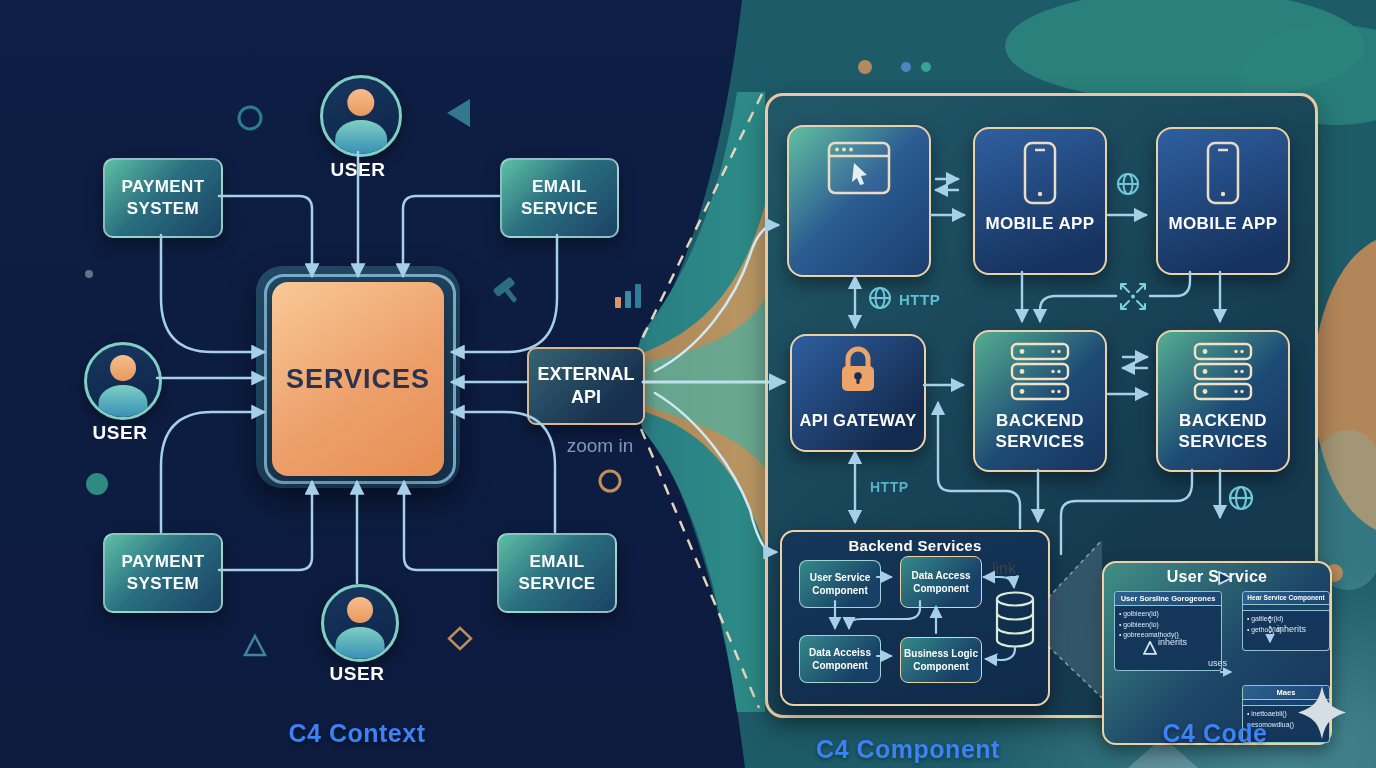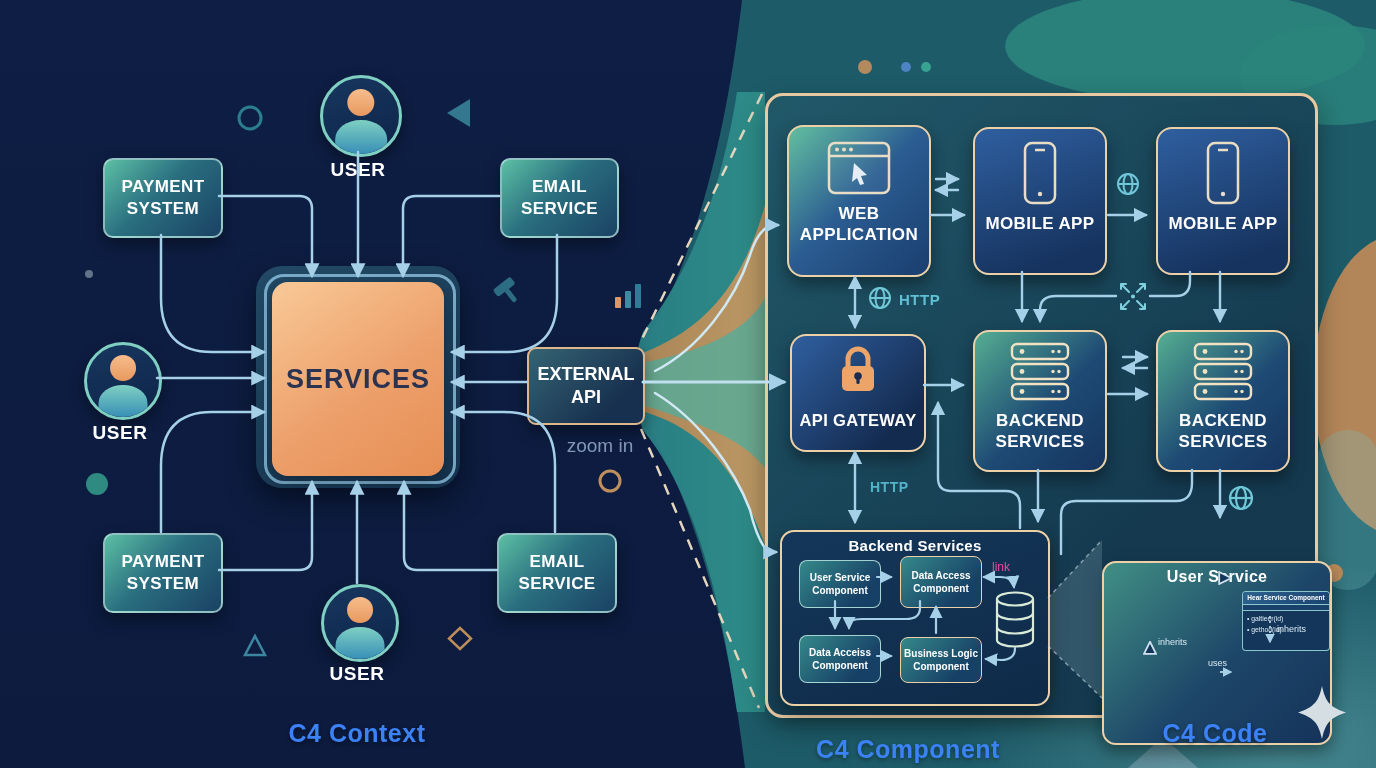--- a/index.html
+++ b/index.html
@@ -64,21 +64,21 @@
   .uspanel .ttl{color:#fff;font-weight:bold;font-size:16px;text-align:center;margin-top:5px;letter-spacing:.3px;}
   .uml{position:absolute;border:1.5px solid rgba(150,215,215,.9);border-radius:4px;background:#143털a;
     background:#14365b;color:#dcecf4;z-index:3;overflow:hidden;}
   .uml .hd{background:linear-gradient(135deg,#2d628f,#1b436f);font-weight:bold;color:#fff;text-align:center;
     padding:2px 1px;border-bottom:1.5px solid rgba(150,215,215,.9);font-size:7.5px;line-height:1.25;}
   .uml .stereo{font-weight:normal;font-size:6.3px;display:block;color:#cfe3ee;}
   .uml .mid{height:5px;border-bottom:1.5px solid rgba(150,215,215,.9);background:#1a416b;}
   .uml .methods{padding:3px 4px;font-size:6.8px;line-height:1.55;}
   .uml .methods div{white-space:nowrap;}
   .smalllbl{position:absolute;color:#d6e8f2;font-size:9px;z-index:5;}
-  .linklbl{position:absolute;color:#ec4899;font-size:12px;z-index:5;}
+  .linklbl{position:absolute;color:#404040;font-size:16px;z-index:5;}
 </style>
 </head>
 <body>
 
 <svg id="bg-svg" width="1376" height="768" viewBox="0 0 1376 768">
   <defs>
     <linearGradient id="funnelg" x1="0" y1="0" x2="1" y2="0">
       <stop offset="0" stop-color="#2a7f84"></stop>
         <stop offset="1" stop-color="#2e8f8a"></stop>
     </linearGradient>
@@ -179,21 +179,20 @@
 
 <div class="cbox web" style="left:787px;top:125px;width:140px;height:148px;">
   <svg width="64" height="54" viewBox="0 0 64 54" style="position:static;margin-top:14px;">
     <rect x="2" y="2" width="60" height="50" rx="6" stroke="#e9ddc6" stroke-width="2.5" fill="rgba(255,255,255,.05)"></rect>
     <line x1="2" y1="15" x2="62" y2="15" stroke="#e9ddc6" stroke-width="2.5"></line>
     <circle cx="10" cy="8.5" r="2" fill="#e9ddc6"></circle>
       <circle cx="17" cy="8.5" r="2" fill="#e9ddc6"></circle>
       <circle cx="24" cy="8.5" r="2" fill="#e9ddc6"></circle>
     <path d="M27,22 L40,34 L34,35 L37,43 L33,44 L30,37 L25,41 Z" fill="#e6eef5"></path>
   </svg>
-  <div class="lbl">WEB APPLICATION</div>
 </div>
 
 <div class="cbox mobile" style="left:973px;top:127px;width:130px;height:144px;">
   <svg width="36" height="64" viewBox="0 0 36 64" style="position:static;margin-top:12px;">
     <rect x="3" y="2" width="30" height="60" rx="7" stroke="#e9ddc6" stroke-width="2.5" fill="none"></rect>
     <line x1="13" y1="9" x2="23" y2="9" stroke="#e9ddc6" stroke-width="2.5"></line>
     <circle cx="18" cy="53" r="2.2" fill="#e9ddc6"></circle>
   </svg>
   <div class="lbl">MOBILE APP</div>
 </div>
@@ -271,31 +270,47 @@
   <div class="minibox" style="left:17px;top:103px;width:78px;height:44px;">Data Acceiss Component</div>
   <div class="minibox tan" style="left:118px;top:105px;width:78px;height:42px;">Business Logic Component</div>
 </div>
 <div class="linklbl" style="left:992px;top:560px;">link</div>
 
 <div class="caption" style="left:788px;top:719px;width:240px;margin-top:16px;">C4 Component</div>
 
 <div class="uspanel">
   <div class="ttl">User Service</div>
 
+  <div class="uml" style="left:10px;top:28px;width:106px;height:78px;">
+    <div class="hd">User Sorsline Gorogeones</div>
+    <div class="methods">
+      <div>• golbieen(id)</div>
+      <div>• golbieen(lo)</div>
+      <div>• gobreeomathody()</div>
+    </div>
+  </div>
 
   <div class="uml" style="left:138px;top:28px;width:86px;height:58px;">
     <div class="hd" style="font-size:6.5px;">Hear Service Component</div>
     <div class="mid"></div>
     <div class="methods">
       <div>• galtieer(id)</div>
       <div>• gethod(id)</div>
     </div>
   </div>
 
 
+  <div class="uml" style="left:138px;top:122px;width:86px;height:56px;">
+    <div class="hd">Maes</div>
+    <div class="mid"></div>
+    <div class="methods">
+      <div>• inettoaebil()</div>
+      <div>• esomowdiua()</div>
+    </div>
+  </div>
 </div>
 
 <div class="smalllbl" style="left:1158px;top:637px;">inherits</div>
 <div class="smalllbl" style="left:1277px;top:624px;">inherits</div>
 <div class="smalllbl" style="left:1208px;top:658px;">uses</div>
 
 <div class="caption" style="left:1115px;top:719px;width:200px;">C4 Code</div>
 
 <svg id="fg-svg" width="1376" height="768" viewBox="0 0 1376 768">
   <defs>

